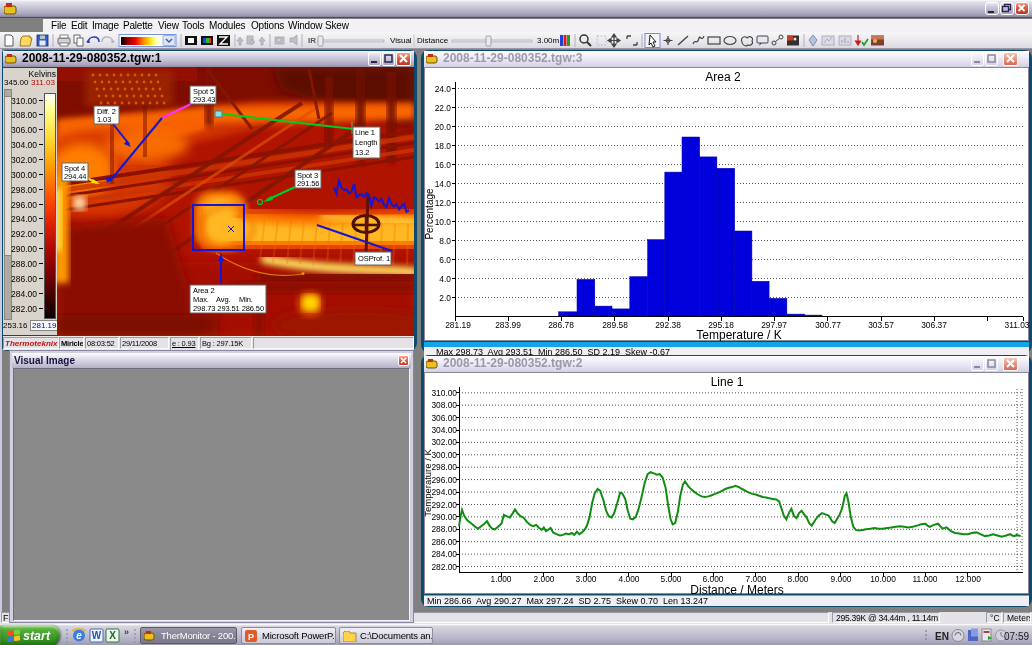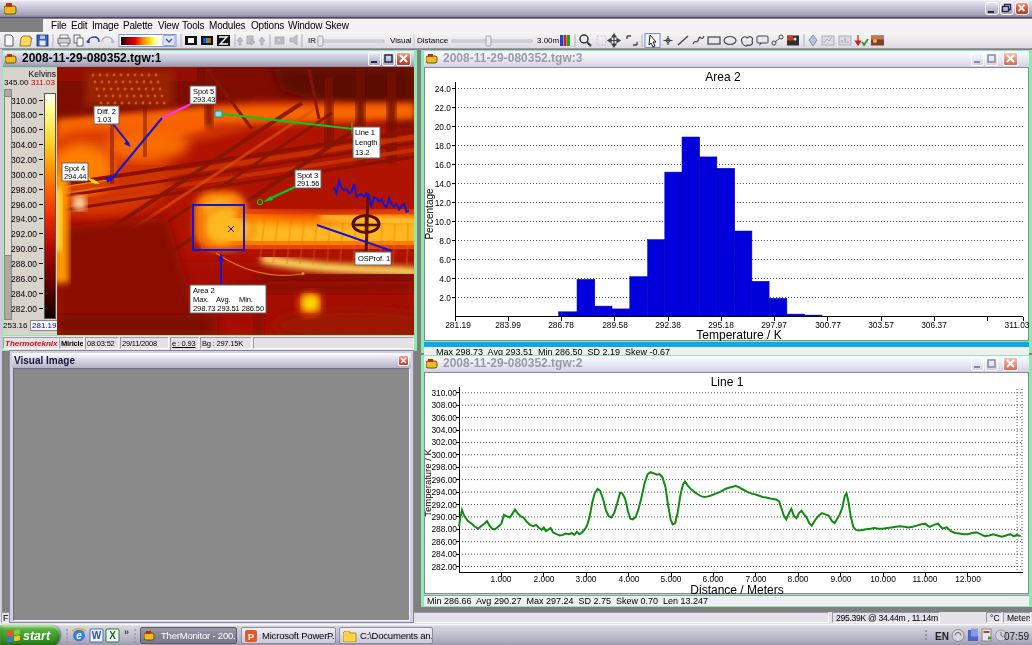--- a/index.html
+++ b/index.html
@@ -21,21 +21,21 @@
 #menubar span { position:absolute; top:0px; }
 
 
 #toolbar { position:absolute; top:32px; left:0; width:1032px; height:17px;
   background:linear-gradient(180deg,#f6f5f7 0%,#e9e7ec 60%,#dcdae1 100%); border-bottom:1px solid #9a98a8; }
 
 
 #mdi { position:absolute; top:49px; left:0; width:1032px; height:563px; background:#808080; }
 
 
-.cwin { position:absolute; background:#86efac; }
+.cwin { position:absolute; background:#0c4a6e;border-radius:8px; }
 .cwin .tbar { position:absolute; left:3px; right:3px; top:1px; height:16px; font-size:12.5px;
   background:linear-gradient(180deg,#f2f2f7 0%,#d8d5e5 25%,#c0bdd2 60%,#a8a5bc 85%,#8f8ca4 100%);
   font-size:12px; font-weight:bold; color:#000; }
 .cwin.inactive .tbar { background:linear-gradient(180deg,#ffffff 0%,#f2f0f8 30%,#e2dfee 70%,#d3d0e2 100%); color:#9b98ab; }
 .cwin .tbar .wicon { position:absolute; left:2px; top:2px; }
 .cwin .tbar .wtext { position:absolute; left:19px; top:0px; }
 .wbtn { position:absolute; top:1px; width:13px; height:14px; border-radius:2px; border:1px solid #ffffff;
   background:linear-gradient(180deg,#eceaf4 0%,#c6c3d8 55%,#a9a6bd 100%); }
 .wbtn.close { background:linear-gradient(180deg,#f2a48a 0%,#dd5740 50%,#bd3822 100%); }
 .inactive .wbtn { background:linear-gradient(180deg,#fafafd 0%,#e6e4f0 55%,#d5d2e2 100%); }

